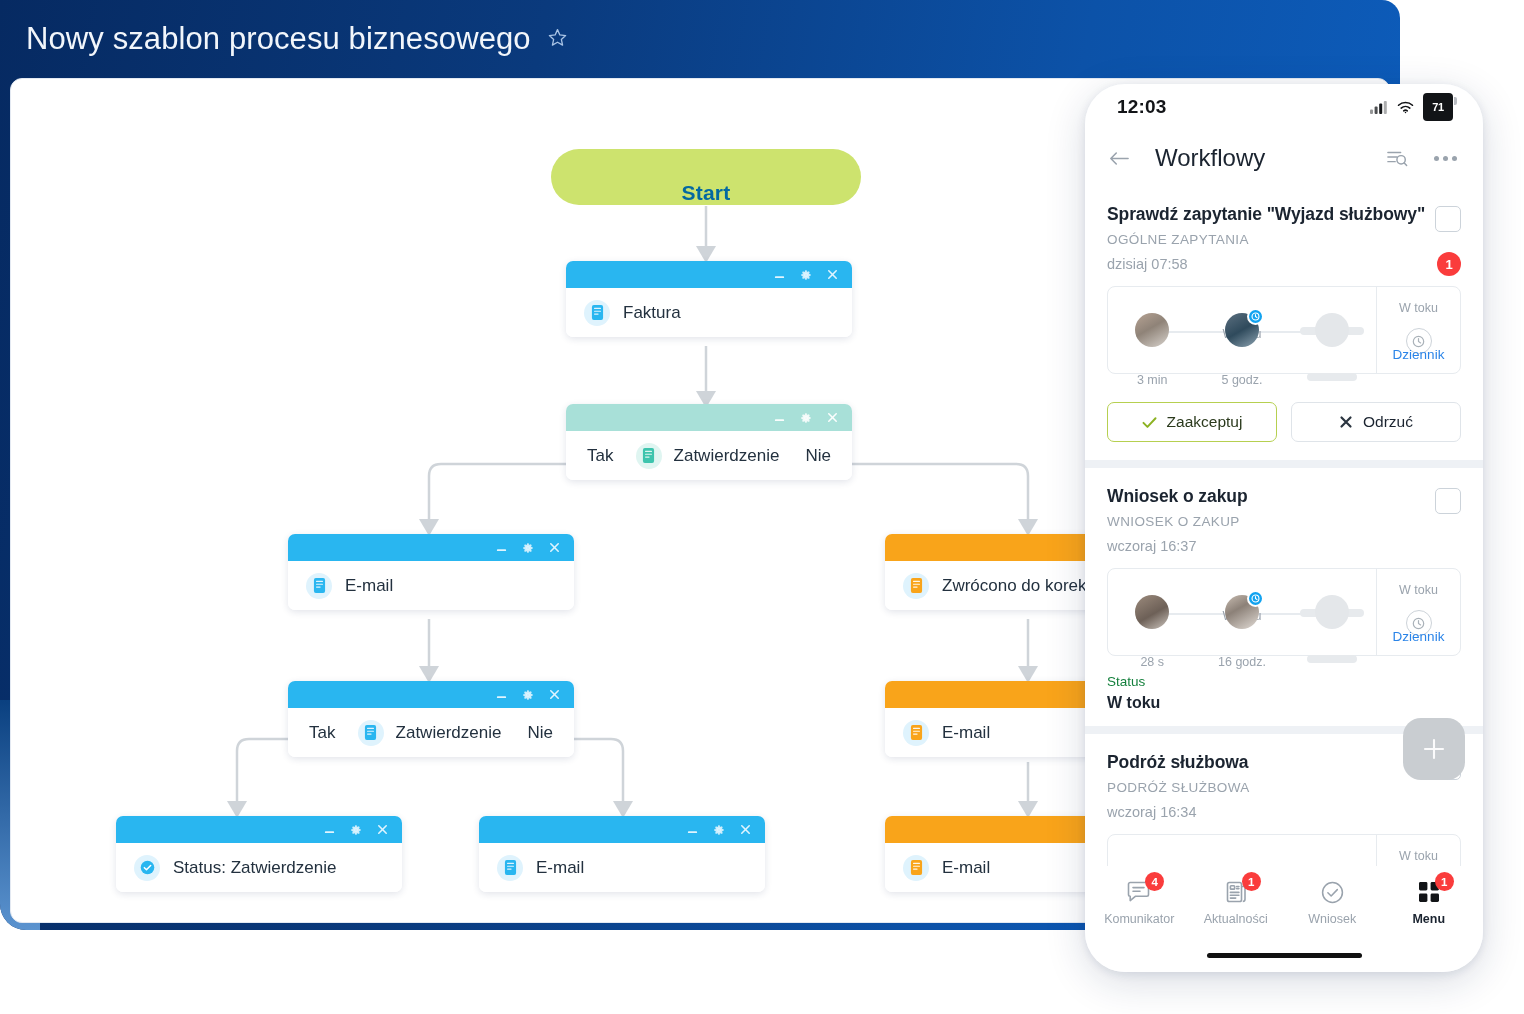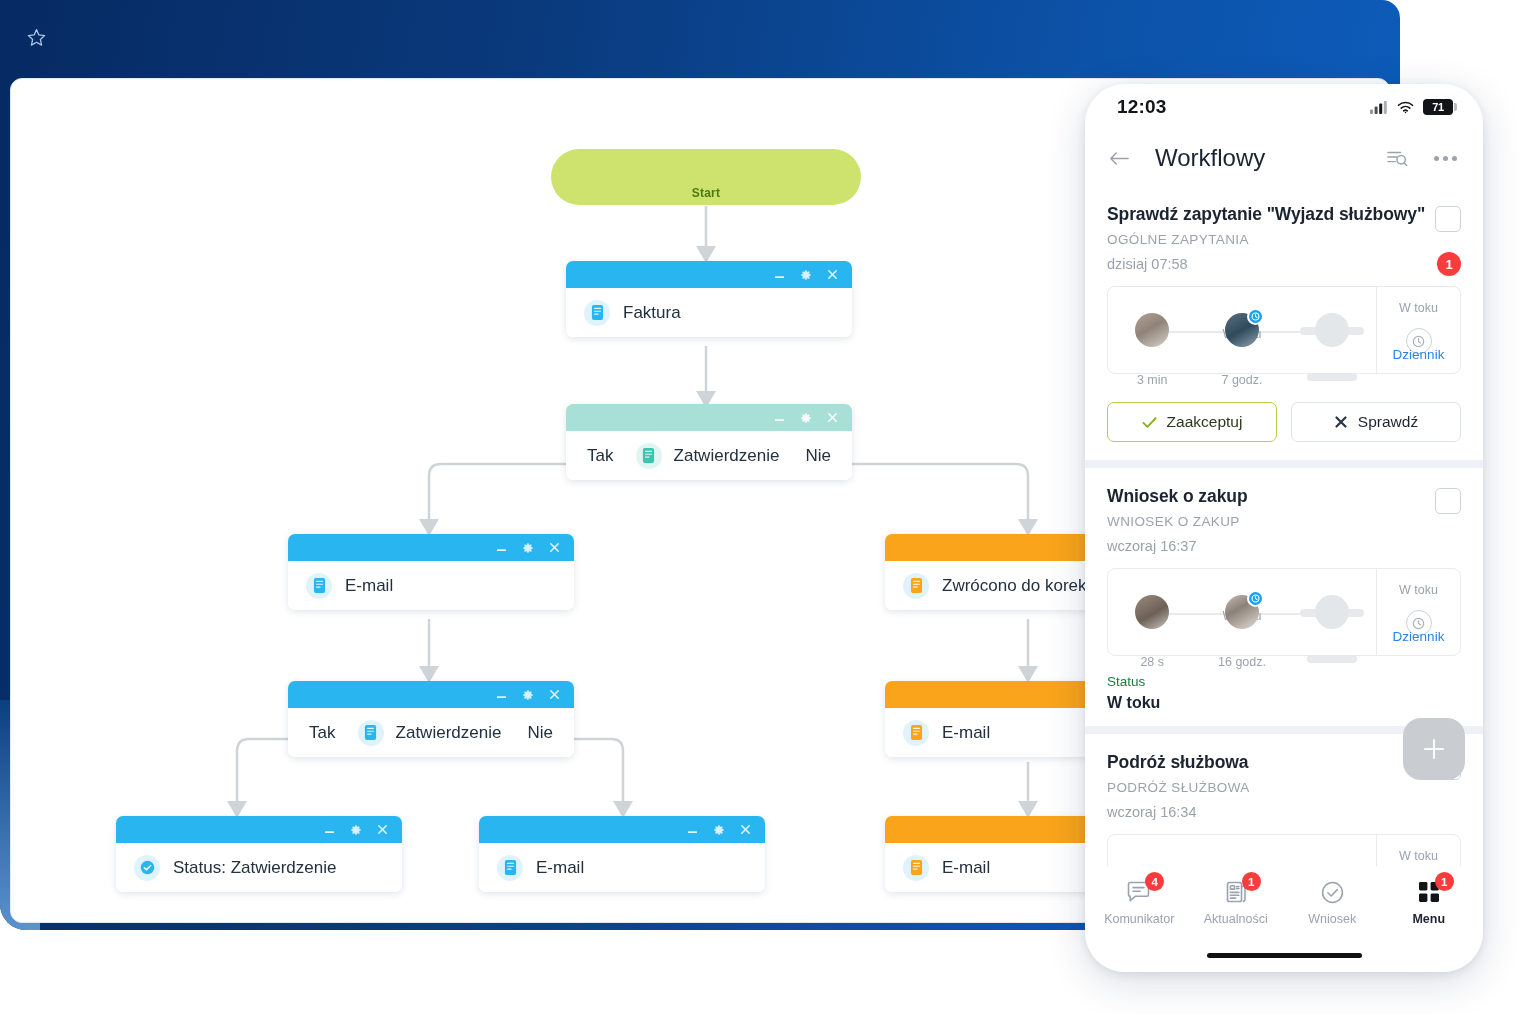--- a/index.html
+++ b/index.html
@@ -70,38 +70,38 @@
   .node-body.decision .node-side.left { margin-right: 22px; }
   .node-body.decision .node-side.right { margin-left: 26px; }
   .node-body.decision .doc-chip { margin-right: 12px; }
 
   
   .start-pill {
     position: absolute; left: 540px; top: 70px; width: 310px; height: 56px;
     background: #cde36e; border-radius: 28px;
     display: flex; align-items: center; justify-content: center;
   }
-  .start-pill span { font-size: 12px; font-weight: bold; color: #4d7c0f; letter-spacing: .2px; margin-top: 31px; }
+  .start-pill span { font-size: 21px; font-weight: bold; color: #0369a1; letter-spacing: .2px; margin-top: 31px; }
 
   
   .phone {
     position: absolute; left: 1085px; top: 84px; width: 398px; height: 888px;
     background: #ffffff; border-radius: 40px;
     box-shadow: 0 10px 40px rgba(20,40,80,.16), 0 2px 10px rgba(20,40,80,.10);
     overflow: hidden;
   }
   .phone-inner { position: absolute; inset: 0; background: #eef1f5; display: flex; flex-direction: column; }
   .status-bar {
     height: 46px; background:#fff; display: flex; align-items: center;
     padding: 0 30px 0 32px; justify-content: space-between; flex: 0 0 auto;
   }
   .status-time { font-size: 19px; font-weight: bold; color: #121417; letter-spacing: .2px; }
   .status-right { display: flex; align-items: center; gap: 9px; }
   .battery {
-    width: 30px; height: 16px; border-radius: 4px; background: #121417;
+    width: 30px; height: 28px; border-radius: 4px; background: #121417;
     display: flex; align-items: center; justify-content: center; position: relative;
   }
   .battery span { color: #fff; font-size: 11px; font-weight: bold; letter-spacing: -.3px; }
   .battery::after {
     content: ""; position: absolute; right: -4px; top: 4px; width: 3px; height: 8px;
     background: #b9bcc2; border-radius: 0 2px 2px 0;
   }
   .nav-bar {
     height: 56px; background: #fff; display: flex; align-items: center;
     padding: 0 26px 0 24px; gap: 18px; flex: 0 0 auto;
@@ -206,20 +206,21 @@
   .home-bar { width: 155px; height: 5px; border-radius: 3px; background: #111; }
 </style>
 </head>
 <body>
 
 <div id="root">
 
   <div class="app-frame">
     <div class="app-frame-bottom-accent"></div>
     <div class="app-title-bar">
+      <div class="app-title">Nowy szablon procesu biznesowego</div>
       <span class="star-icon">
         <svg width="21" height="21" viewBox="0 0 24 24" fill="none" stroke="#a9c4e6" stroke-width="1.5" stroke-linejoin="round">
           <polygon points="12,3 14.7,9.1 21.3,9.8 16.4,14.2 17.8,20.7 12,17.4 6.2,20.7 7.6,14.2 2.7,9.8 9.3,9.1"></polygon>
         </svg>
       </span>
     </div>
   </div>
 
   <div class="canvas">
     <div class="canvas-inner">
@@ -585,21 +586,21 @@
                 <div class="tl-step s2">
                   <div class="tl-lbl">W toku</div>
                   <div class="avatar a2">
                     <span class="clock-badge">
                       <svg width="9" height="9" viewBox="0 0 12 12" fill="none" stroke="#fff" stroke-width="1.5" stroke-linecap="round">
                           <circle cx="6" cy="6" r="4.6" stroke="#fff"></circle>
                           <path d="M6 3.4V6l1.9 1.2"></path>
                         </svg>
                     </span>
                   </div>
-                  <div class="tl-sub">7 godz.</div>
+                  <div class="tl-sub">5 godz.</div>
                 </div>
                 <div class="tl-step s3">
                   <div class="tl-lbl">
                       <span class="bar-ph" style="display:block"></span>
                     </div>
                   <div class="avatar blank"></div>
                   <div class="tl-sub">
                       <span class="bar-ph" style="display:block; width:50px"></span>
                     </div>
                 </div>
@@ -622,21 +623,21 @@
           <div class="btn accept">
             <svg width="15" height="13" viewBox="0 0 16 14" fill="none" stroke="#8cb222" stroke-width="2.1" stroke-linecap="round" stroke-linejoin="round">
                 <path d="M1.5 7.4l4.3 4.3L14.5 2.4"></path>
               </svg>
             <span>Zaakceptuj</span>
           </div>
           <div class="btn reject">
             <svg width="14" height="14" viewBox="0 0 14 14" fill="none" stroke="#2b3540" stroke-width="2.2" stroke-linecap="round">
                 <path d="M2.5 2.5l9 9M11.5 2.5l-9 9"></path>
               </svg>
-            <span>Sprawdź</span>
+            <span>Odrzuć</span>
           </div>
         </div>
 
         <div class="wf-card">
           <div class="wf-head">
             <div class="wf-texts">
               <div class="wf-title">Wniosek o zakup</div>
               <div class="wf-sub">WNIOSEK O ZAKUP</div>
               <div class="wf-time">wczoraj 16:37</div>
             </div>

